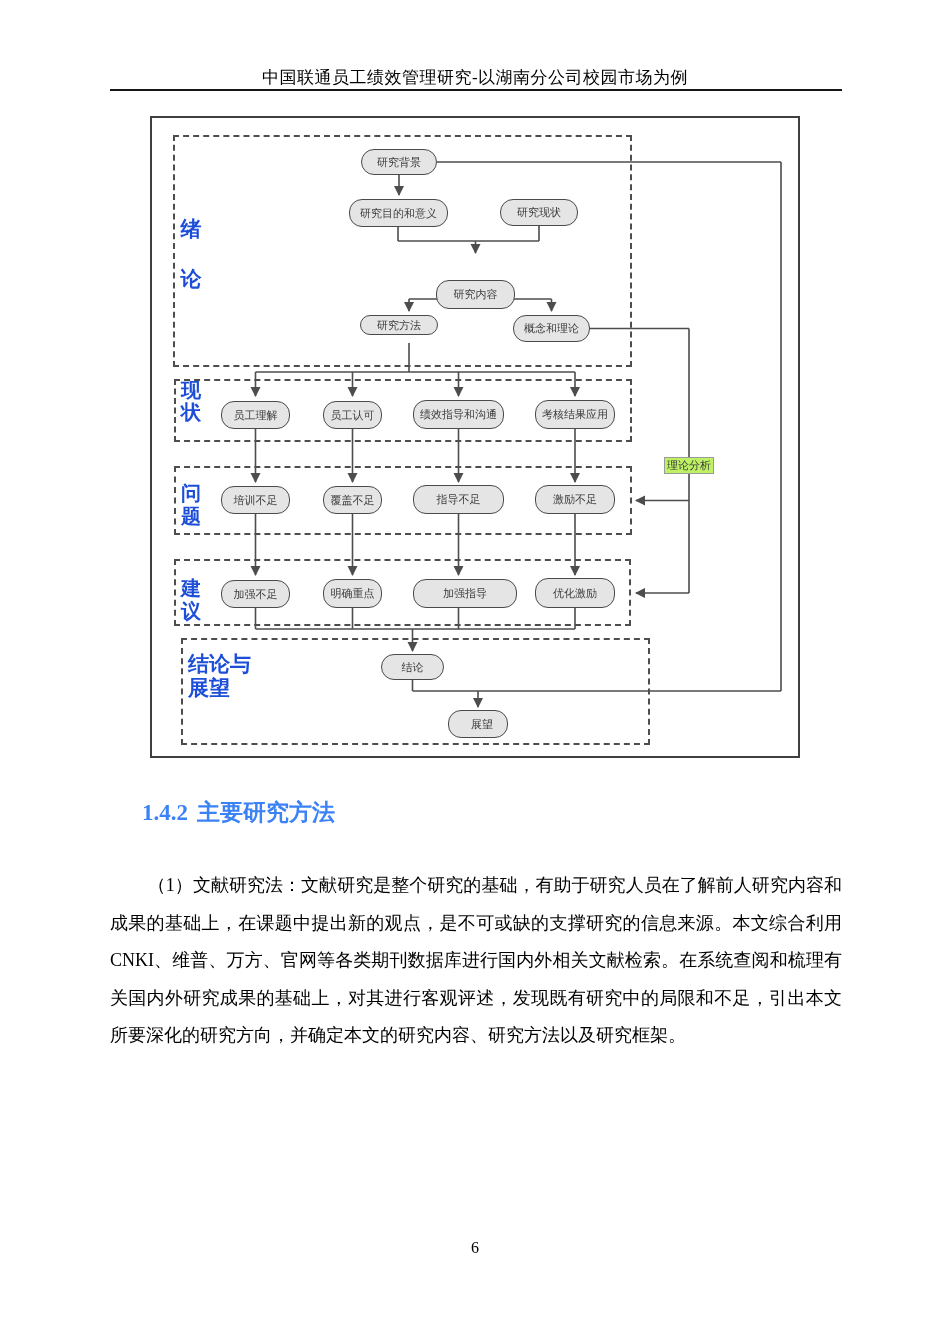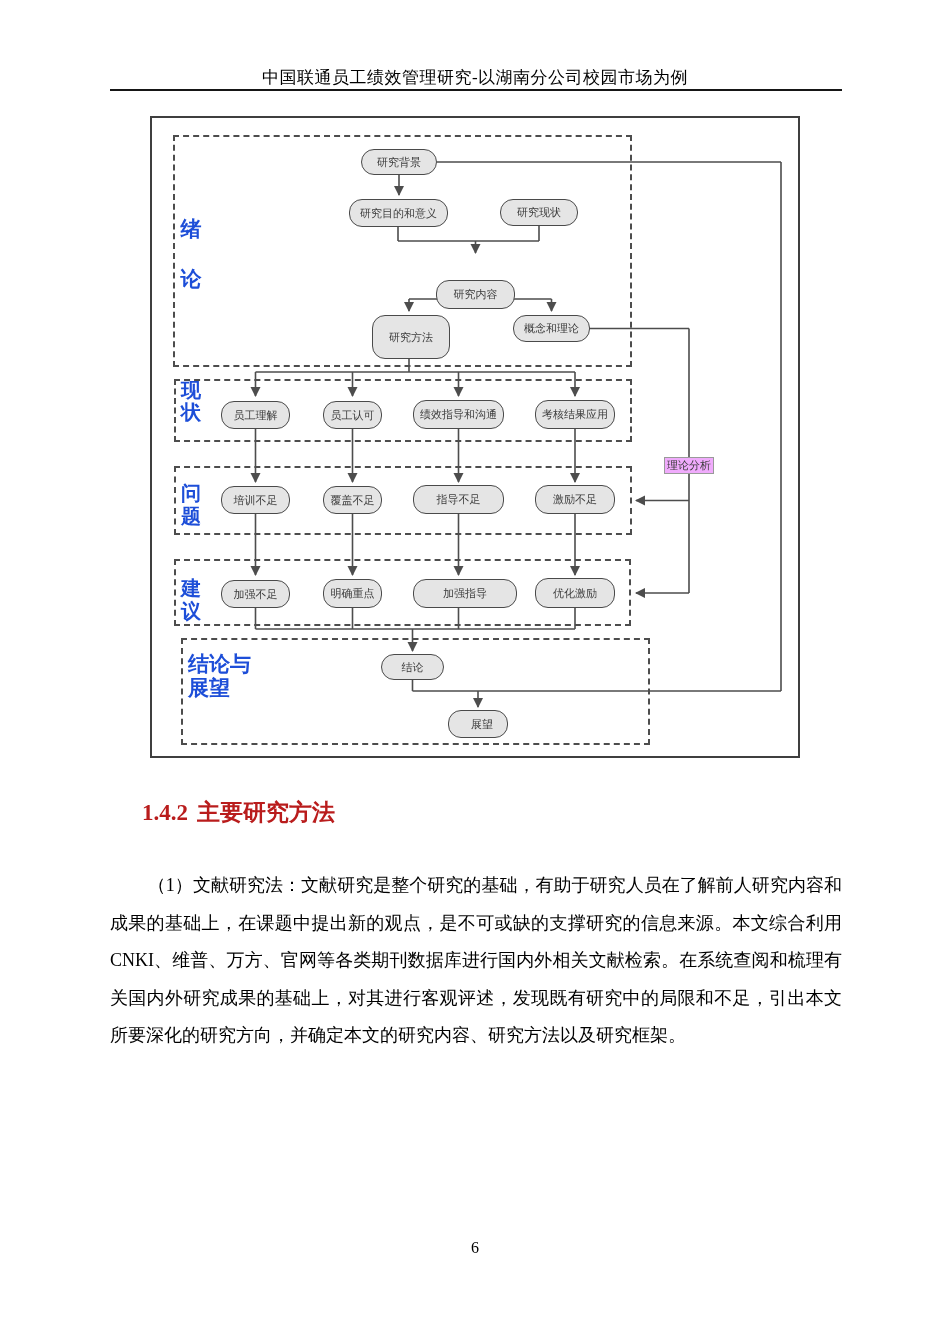--- a/index.html
+++ b/index.html
@@ -45,28 +45,28 @@
     position: absolute;
     border: 1.6px solid #4a4a4a;
     border-radius: 13px;
     background: #e5e5e5;
     display: flex; align-items: center; justify-content: center;
     font-size: 11px; color: #3c3c3c; white-space: nowrap;
     line-height: 1;
   }
   .wire-label {
     position: absolute; left: 512px; top: 339px;
-    background: #f0abfc; border: 1px solid #9a9a9a;
+    background: #bef264; border: 1px solid #9a9a9a;
     font-size: 11px; color: #3c3c3c; padding: 1px 2px; line-height: 1.2;
     white-space: nowrap;
   }
   
   .sec-heading {
     position: absolute; left: 142px; top: 797px;
-    font-weight: bold; font-size: 23px; color:#b91c1c;
+    font-weight: bold; font-size: 23px; color:#3b82f6;
   }
   .sec-heading .num { font-family: "Liberation Serif", "DejaVu Serif", serif; }
   .sec-heading .txt { font-family: "Liberation Sans", "DejaVu Sans", sans-serif; margin-left: 9px; }
   .bodytext {
     position: absolute; left: 110px; top: 847px; width: 732px;
     font-size: 18px; line-height: 37.5px;
     text-align: justify;
   }
   .bodytext p { text-indent: 2.1em; margin-top: 20px; }
   .page-num {
@@ -141,21 +141,21 @@
     <div class="glabel v" style="left:27px; top:86px; font-size:21px; line-height:50px;">绪论</div>
     <div class="glabel v" style="left:27px; top:261px; font-size:20px; line-height:22px;">现状</div>
     <div class="glabel v" style="left:27px; top:364px; font-size:20px; line-height:23px;">问题</div>
     <div class="glabel v" style="left:27px; top:459px; font-size:20px; line-height:23px;">建议</div>
     <div class="glabel" style="left:36px; top:534px; width:68px; font-size:21px; line-height:24px; text-align:left;">结论与展望</div>
 
     <div class="node" style="left:209px; top:31px; width:76px; height:26px;">研究背景</div>
     <div class="node" style="left:197px; top:81px; width:99px; height:28px;">研究目的和意义</div>
     <div class="node" style="left:348px; top:81px; width:78px; height:27px;">研究现状</div>
     <div class="node" style="left:284px; top:139px; width:79px; height:29px;margin-top:23px;">研究内容</div>
-    <div class="node" style="left:220px; top:197px; width:78px; height:44px;">研究方法</div>
+    <div class="node" style="left:208px; top:197px; width:78px; height:20px;">研究方法</div>
     <div class="node" style="left:361px; top:197px; width:77px; height:27px;">概念和理论</div>
 
     <div class="node" style="left:69px; top:283px; width:69px; height:28px;">员工理解</div>
     <div class="node" style="left:171px; top:283px; width:59px; height:28px;">员工认可</div>
     <div class="node" style="left:261px; top:282px; width:91px; height:29px;">绩效指导和沟通</div>
     <div class="node" style="left:383px; top:282px; width:80px; height:29px;">考核结果应用</div>
 
     <div class="node" style="left:69px; top:368px; width:69px; height:28px;">培训不足</div>
     <div class="node" style="left:171px; top:368px; width:59px; height:28px;">覆盖不足</div>
     <div class="node" style="left:261px; top:367px; width:91px; height:29px;">指导不足</div>

